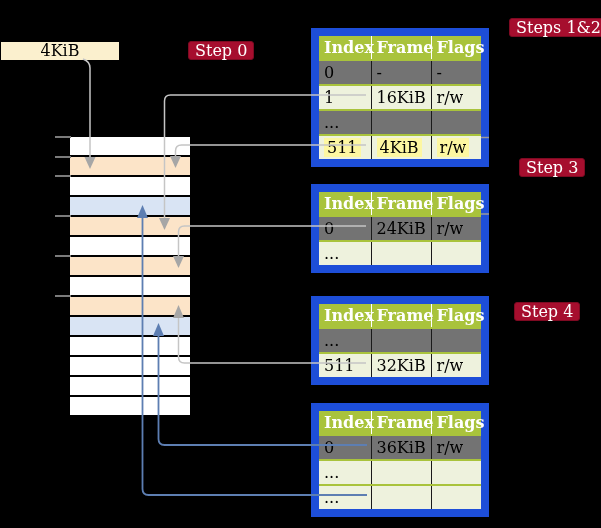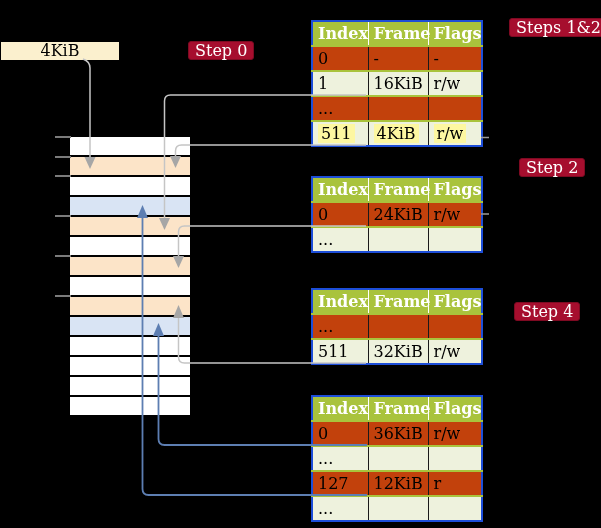--- a/index.html
+++ b/index.html
@@ -15,21 +15,21 @@
   .lbl-steps12{left:509px;top:18px;}
   .lbl-step3{left:519px;top:158px;}
   .lbl-step4{left:514px;top:266px;margin-top:36px;}
   
   .membox{position:absolute;left:70px;top:137px;width:120px;height:278px;display:flex;flex-direction:column;}
   .mrow{flex:1;border-bottom:2px solid #000;}
   .mrow:last-child{border-bottom:none;}
   .tick{position:absolute;left:55px;width:16px;height:2px;background:#7b7b7b;}
   
   .ptable{position:absolute;border-collapse:collapse;table-layout:fixed;width:170px;
-          font-family:"DejaVu Serif", serif;font-size:16px;border:2px solid #1d4ed8;background:#c2410c;}
+          font-family:"DejaVu Serif", serif;font-size:16px;border:8px solid #1d4ed8;background:#737373;margin-top:8px;}
   .ptable th{background:#a9c33c;color:#fff;font-weight:bold;text-align:left;height:23px;
              padding:0 5px;border-left:1px solid #fff;}
   .ptable th:first-child{border-left:none;}
   .ptable td{height:23px;padding:0 5px;border-left:1px solid #1a1a1a;border-top:2px solid #a9c33c;
              color:#000;overflow:hidden;white-space:nowrap;}
   .ptable td:first-child{border-left:none;}
   .ptable tr.shade td{background:#eef2dd;}
   .hl{background:#fdf7a1;padding:0 3px;}
   #t0{left:311px;top:20px;}
   #t1{left:311px;top:176px;}
@@ -65,21 +65,21 @@
   <div class="tick" style="top:215px"></div>
   <div class="tick" style="top:255px"></div>
   <div class="tick" style="top:295px"></div>
 
   <div class="box4k">
     <span>4KiB</span>
   </div>
 
   <div class="steplabel lbl-step0">Step 0</div>
   <div class="steplabel lbl-steps12">Steps 1&amp;2</div>
-  <div class="steplabel lbl-step3">Step 2</div>
+  <div class="steplabel lbl-step3">Step 3</div>
   <div class="steplabel lbl-step4">Step 4</div>
 
   <table class="ptable" id="t0">
       <colgroup>
         <col style="width: 56px;">
         <col style="width: 60px;">
         <col style="width: 54px;">
       </colgroup>
       <thead>
         <tr>
@@ -179,25 +179,20 @@
       <tbody>
         <tr>
           <td>0</td>
           <td>36KiB</td>
           <td>r/w</td>
         </tr>
         <tr class="shade">
           <td>...</td>
           <td></td>
           <td></td>
-        </tr>
-        <tr>
-          <td>127</td>
-          <td>12KiB</td>
-          <td>r</td>
         </tr>
         <tr class="shade">
           <td>...</td>
           <td></td>
           <td></td>
         </tr>
       </tbody>
     </table>
 
   <svg class="overlay" width="601" height="528" viewBox="0 0 601 528">

